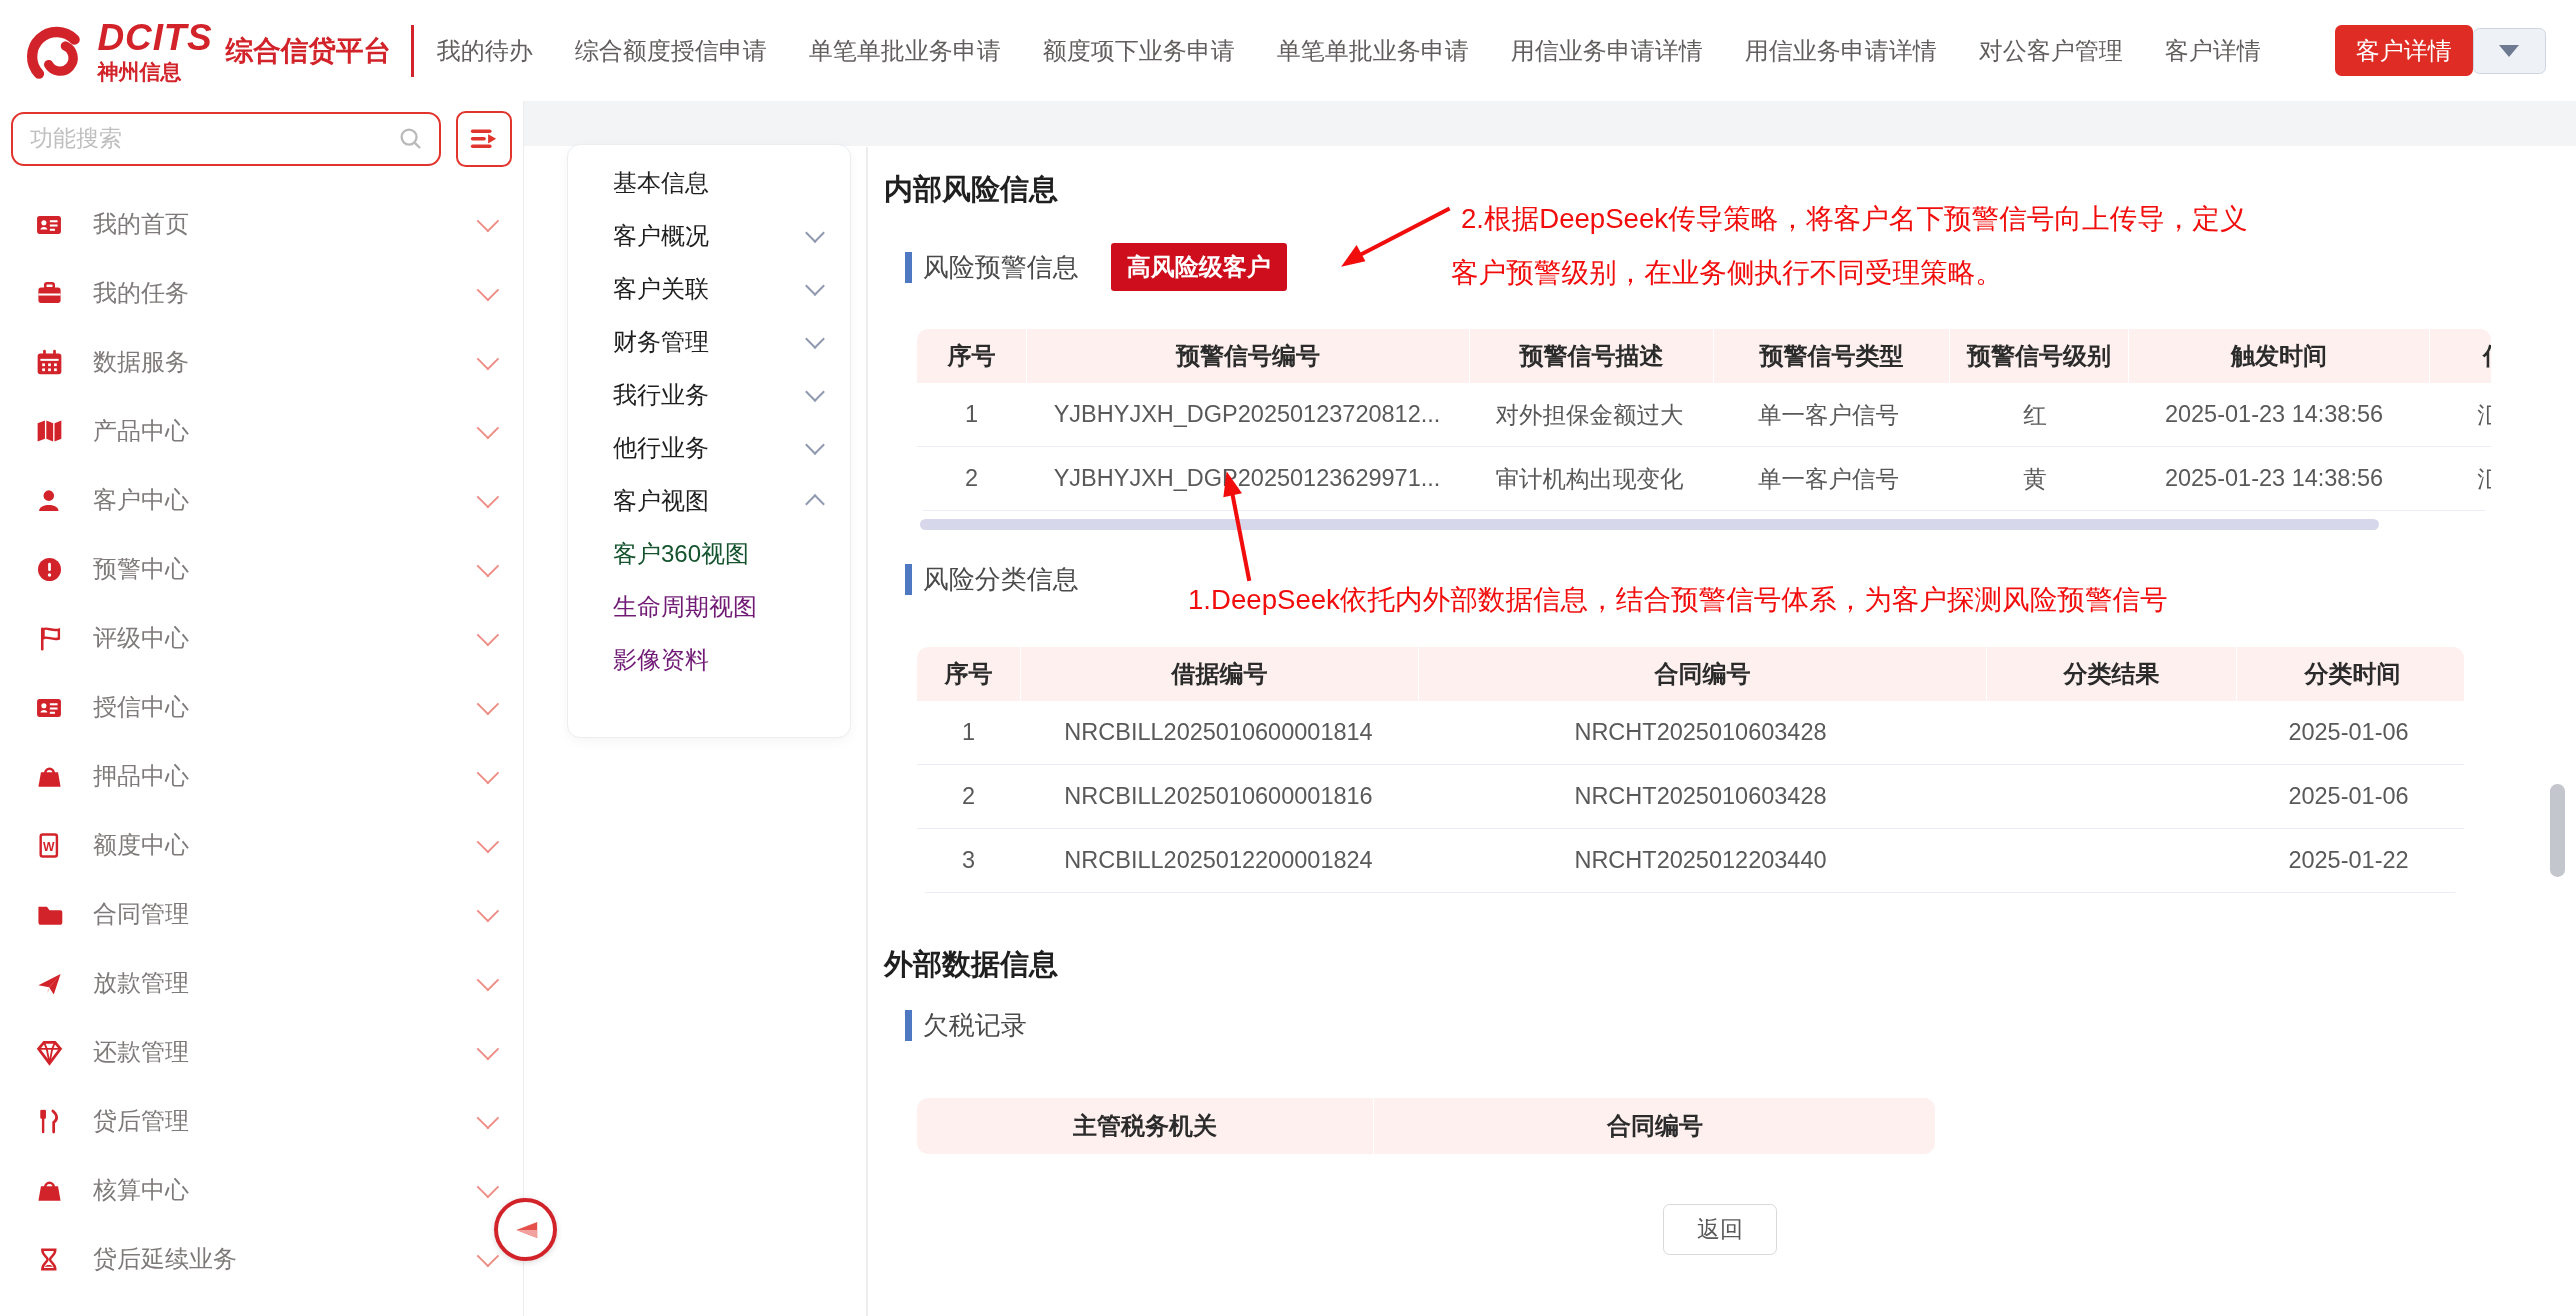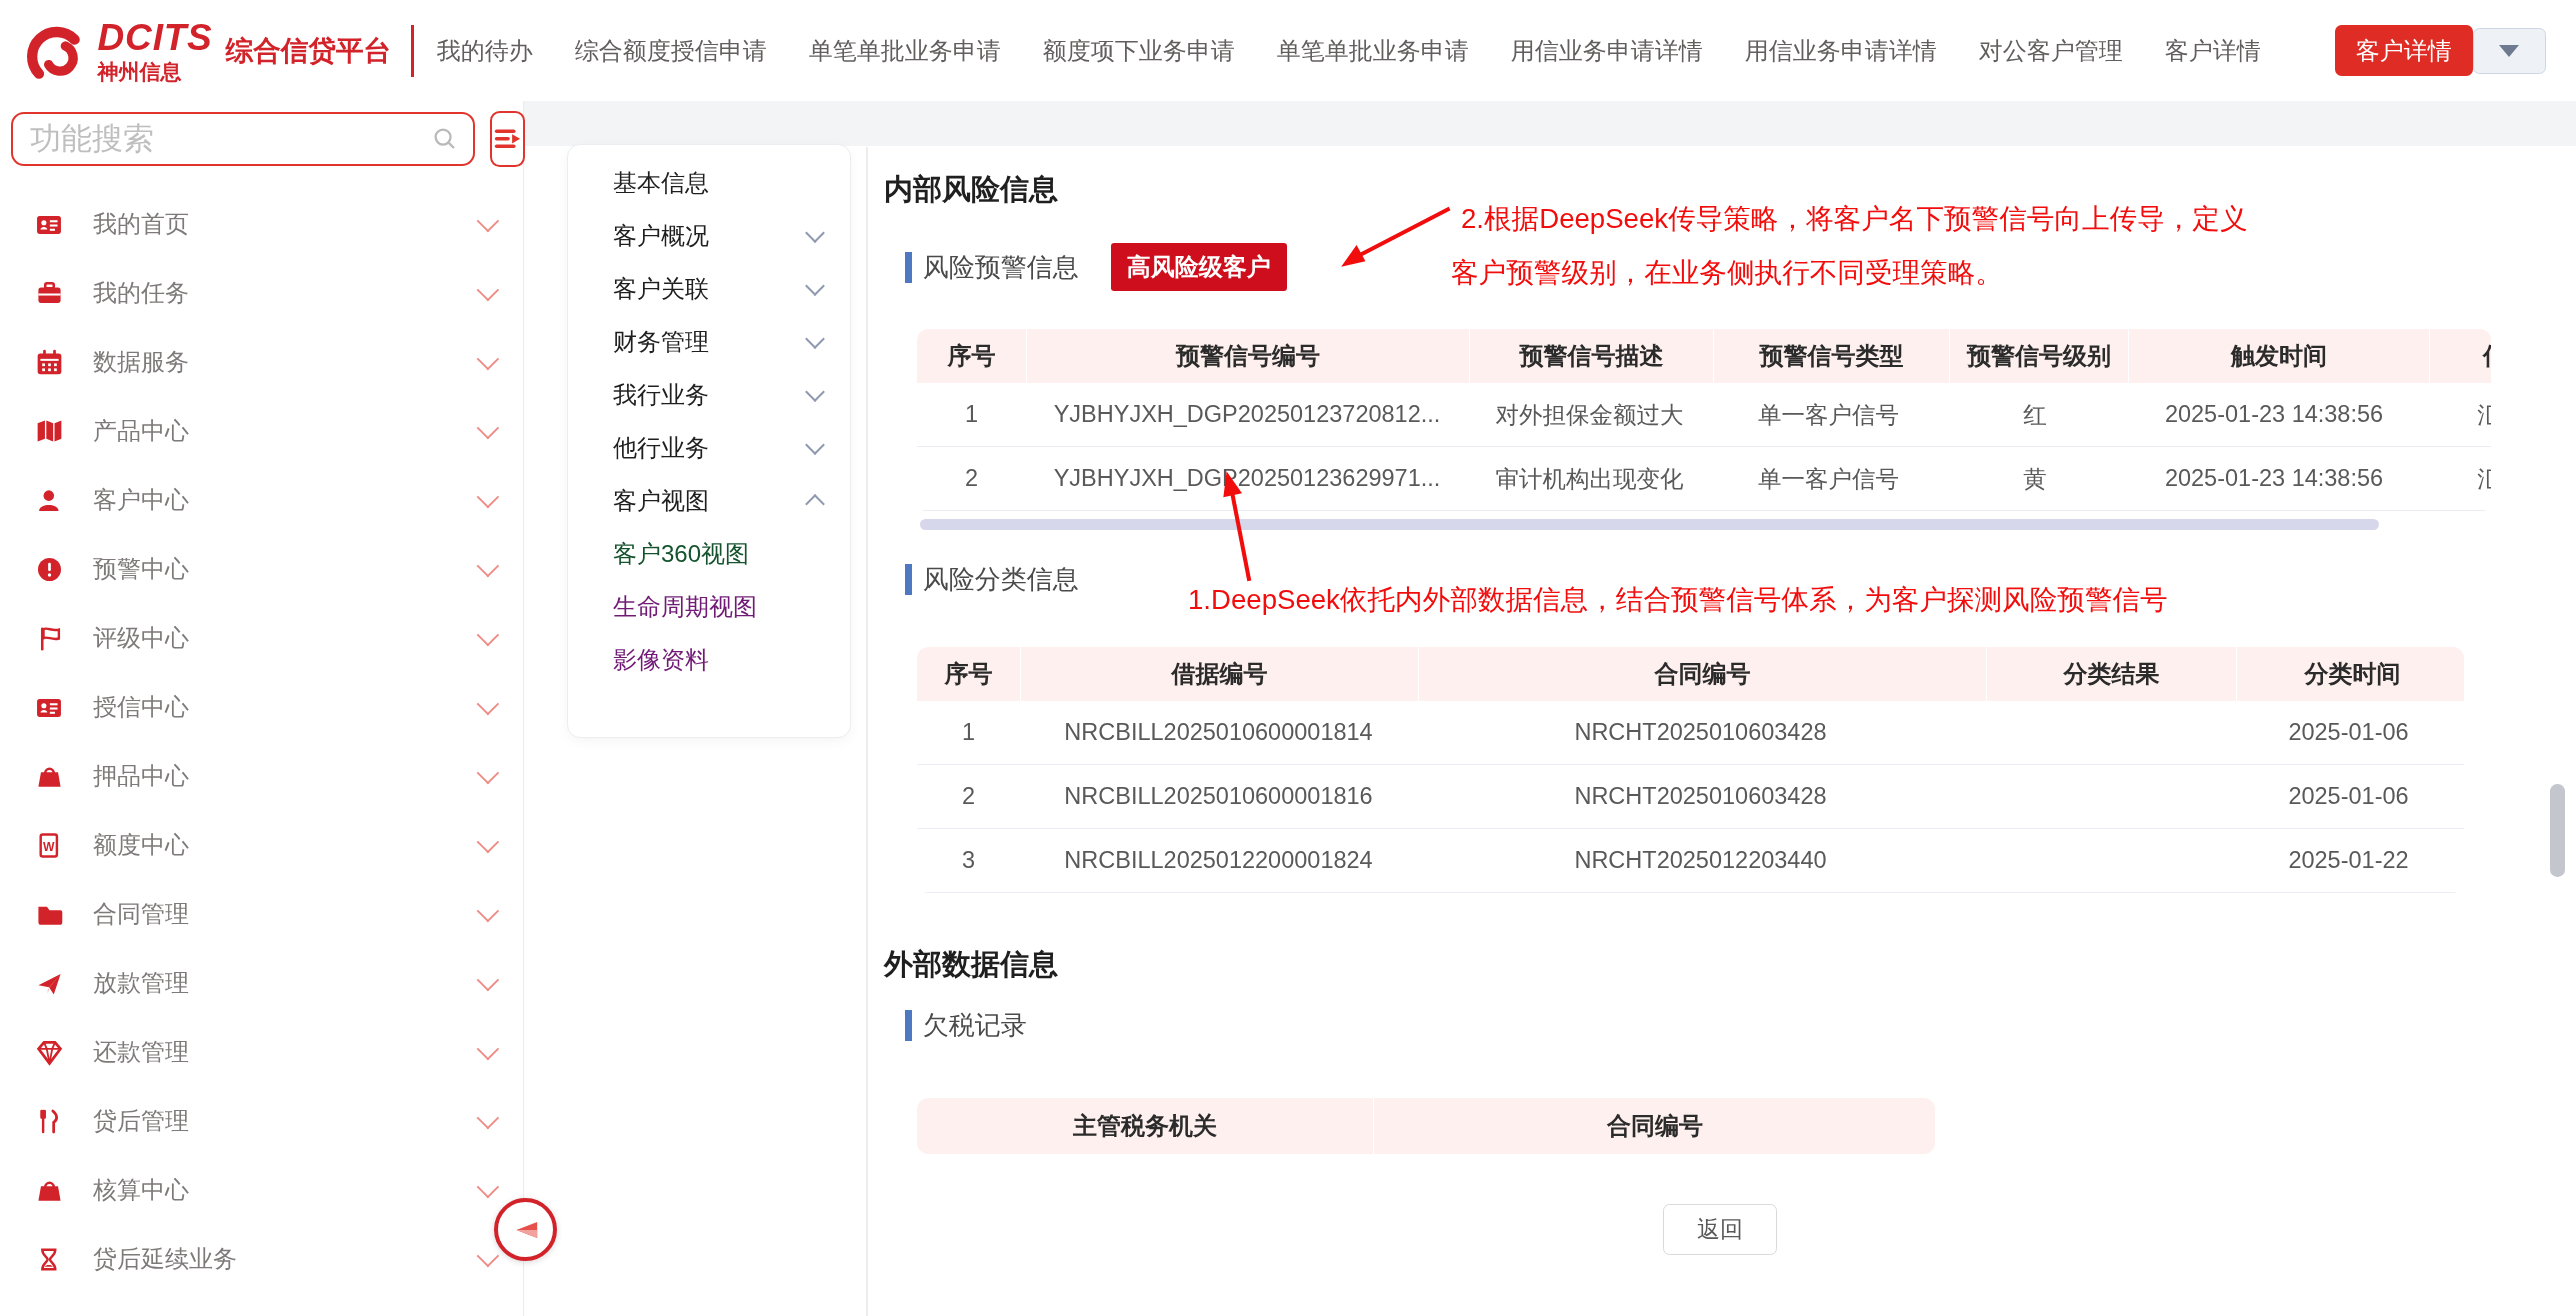--- a/index.html
+++ b/index.html
@@ -26,21 +26,21 @@
           display:flex;align-items:center;justify-content:center;cursor:pointer;}
   .dd-tri{width:0;height:0;border-left:10.5px solid transparent;border-right:10.5px solid transparent;
           border-top:12px solid #6e7a90;}
 
   
   .sidebar{position:absolute;left:0;top:101px;width:523px;height:1215px;background:#fff;
            border-right:1.6px solid #ececec;z-index:20;}
   .search-row{display:flex;align-items:center;gap:14.6px;padding:9.7px 11.3px 0 11.3px;}
   .search-box{flex:1;height:50px;border:2.4px solid #e0342c;border-radius:13px;display:flex;
               align-items:center;padding:0 14.6px;background:#fff;}
-  .search-box input{border:none;outline:none;flex:1;font-size:31px;color:#444;background:transparent;
+  .search-box input{border:none;outline:none;flex:1;font-size:23px;color:#444;background:transparent;
                     font-family:"Liberation Sans", sans-serif;}
   .search-box input::placeholder{color:#bfbfbf;}
   .menu-btn{width:52px;height:52px;border:2.4px solid #e0342c;border-radius:9.7px;background:#fff;
             display:flex;align-items:center;justify-content:center;cursor:pointer;}
   .side-list{margin-top:23px;}
   .side-item{height:69px;display:flex;align-items:center;padding:0 27.6px 0 31px;cursor:pointer;}
   .side-ico{width:36px;display:flex;justify-content:center;}
   .side-label{margin-left:26px;font-size:24px;color:#7f7a7a;}
   .side-chev{margin-left:auto;width:13.8px;height:13.8px;border-right:2.4px solid #ee8d85;
              border-bottom:2.4px solid #ee8d85;transform:rotate(45deg);margin-top:-6.5px;}

